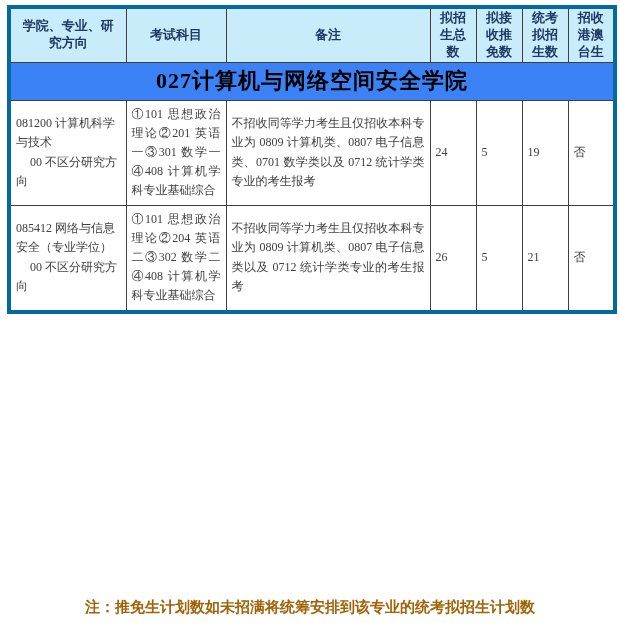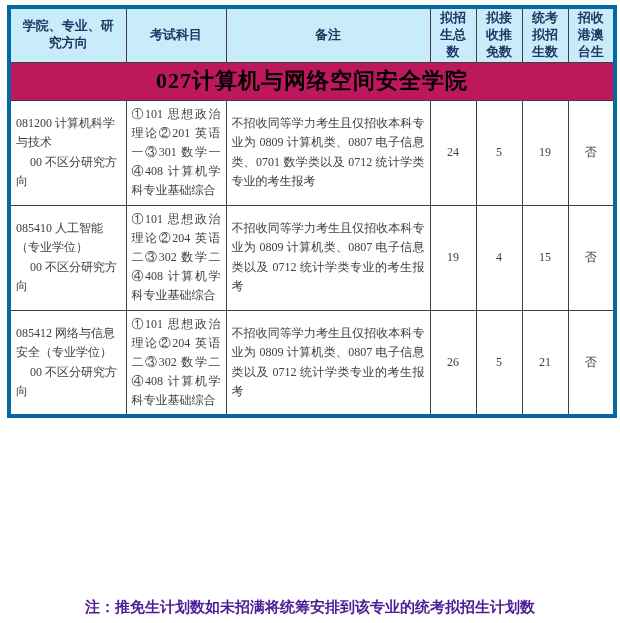--- a/index.html
+++ b/index.html
@@ -32,43 +32,43 @@
     white-space:pre-line;
     padding:1px 2px;
   }
   tr.section-row { height:38px; }
   tr.section-row td {
     text-align:center;
     font-size:22px;
     font-weight:bold;
     color:#000000;
     letter-spacing:1px;
-    background:#be185d;
+    background:#3b82f6;
   }
   tr.data-row { height:98px; }
   tr.data-row td {
     font-size:12px;
     color:#404040;
     padding:4px 5px;
     line-height:1.6;
   }
   td.c-prog { text-align:left; }
   .prog-title { text-align:left; }
   .prog-dir { text-indent:14px; }
   td.c-subj { text-align:justify;margin-left:8px; }
   td.c-rem  { text-align:justify; }
-  td.c-num  { text-align:center; }
+  td.c-num  { }
   .footnote {
     position:absolute;
     left:0; top:598px;
     width:620px;
     text-align:center;
     font-size:15px;
     font-weight:bold;
-    color:#4c1d95;
+    color:#a16207;
   }
 </style>
 </head>
 <body>
 
 <table class="admission-table">
   <colgroup>
     <col style="width:117px">
     <col style="width:100px">
     <col style="width:204px">
@@ -109,32 +109,20 @@
       <td class="c-subj">①101 思想政治理论②201 英语一③301 数学一④408 计算机学科专业基础综合</td>
       <td class="c-rem">不招收同等学力考生且仅招收本科专业为 0809 计算机类、0807 电子信息类、0701 数学类以及 0712 统计学类专业的考生报考</td>
       <td class="c-num">24</td>
       <td class="c-num">5</td>
       <td class="c-num">19</td>
       <td class="c-num">否</td>
     </tr>
 
 
 
-    <tr class="data-row">
-      <td class="c-prog">
-        <div class="prog-title">085410 人工智能（专业学位）</div>
-        <div class="prog-dir">00 不区分研究方向</div>
-      </td>
-      <td class="c-subj">①101 思想政治理论②204 英语二③302 数学二④408 计算机学科专业基础综合</td>
-      <td class="c-rem">不招收同等学力考生且仅招收本科专业为 0809 计算机类、0807 电子信息类以及 0712 统计学类专业的考生报考</td>
-      <td class="c-num">19</td>
-      <td class="c-num">4</td>
-      <td class="c-num">15</td>
-      <td class="c-num">否</td>
-    </tr>
 
     <tr class="data-row">
       <td class="c-prog">
         <div class="prog-title">085412 网络与信息安全（专业学位）</div>
         <div class="prog-dir">00 不区分研究方向</div>
       </td>
       <td class="c-subj">①101 思想政治理论②204 英语二③302 数学二④408 计算机学科专业基础综合</td>
       <td class="c-rem">不招收同等学力考生且仅招收本科专业为 0809 计算机类、0807 电子信息类以及 0712 统计学类专业的考生报考</td>
       <td class="c-num">26</td>
       <td class="c-num">5</td>

